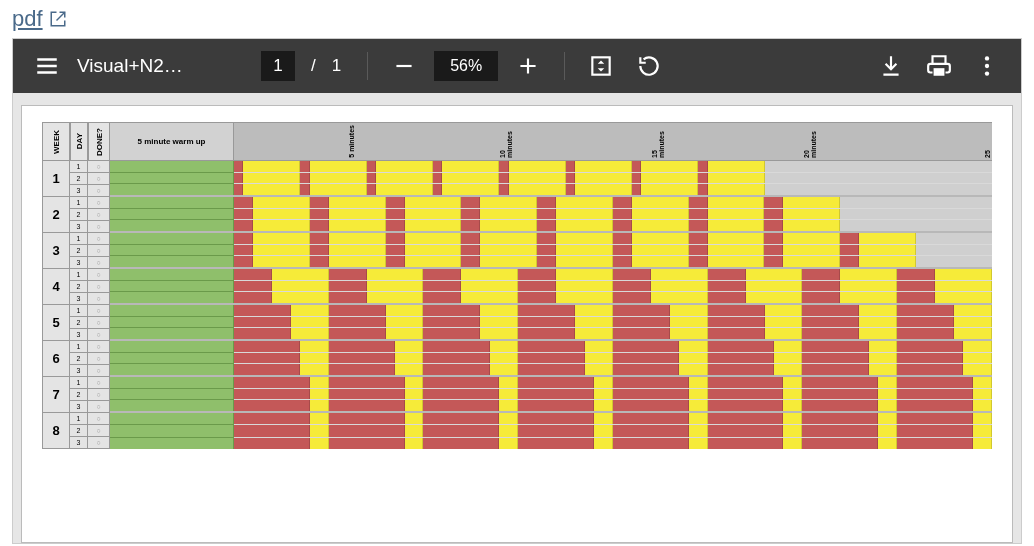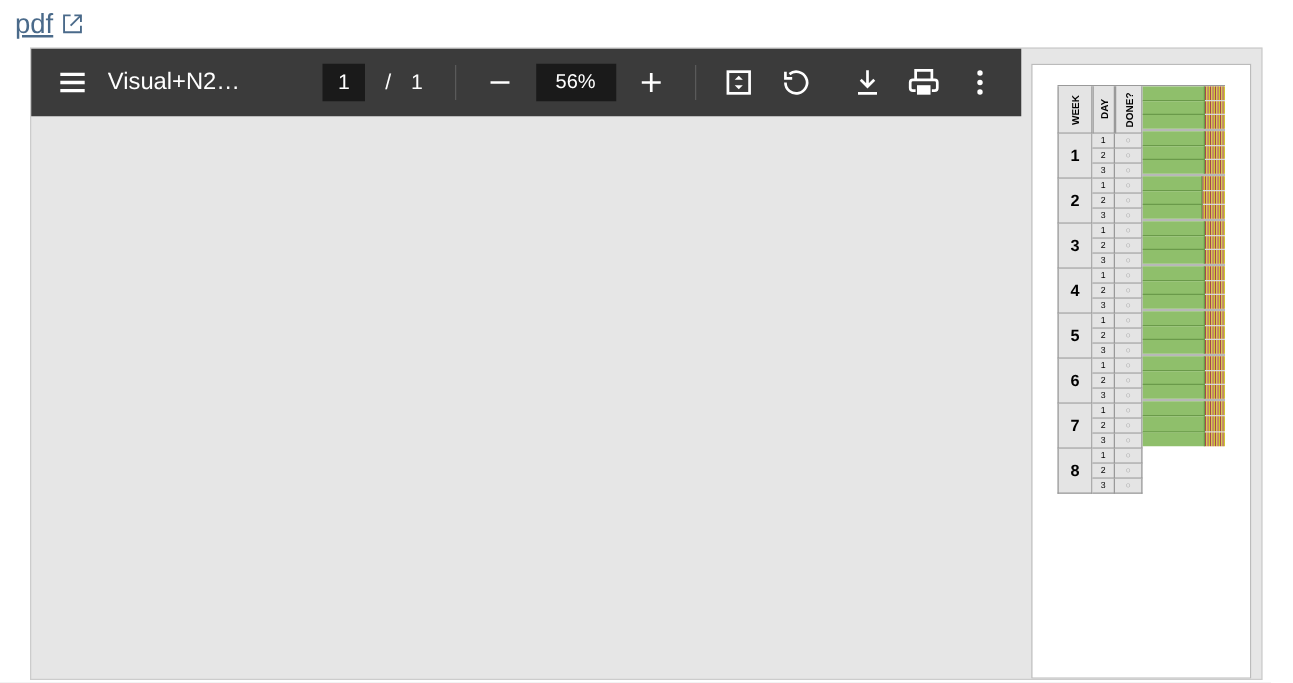--- a/index.html
+++ b/index.html
@@ -1,21 +1,21 @@
 <!DOCTYPE html>
 <html><head>
 <meta charset="utf-8">
 <style>
   * { box-sizing: border-box; margin: 0; padding: 0; }
   body { font-family: Arial, sans-serif; background: #fff; width: 1034px; height: 546px; overflow: hidden; }
   .top-link { padding: 6px 12px; }
   .top-link a { color: #4a6a8a; font-size: 22px; text-decoration: underline; display: inline-flex; align-items: center; gap: 6px; }
   .top-link svg { width: 18px; height: 18px; }
 
-  .pdf-viewer { background: #e6e6e6; border: 1px solid #ccc; margin: 0 24px; height: calc(100% - 40px); display: flex; flex-direction: row; }
+  .pdf-viewer { background: #e6e6e6; border: 1px solid #ccc; margin: 0 12px; height: calc(100% - 40px); display: flex; flex-direction: column; }
   .toolbar { background: #3b3b3b; height: 54px; display: flex; align-items: center; padding: 0 16px; gap: 12px; color: #fff; }
   .toolbar .iconbtn { color: #fff; width: 36px; height: 36px; display: flex; align-items: center; justify-content: center; cursor: pointer; }
   .toolbar .title { font-size: 19px; font-weight: 500; flex-basis: 140px; white-space: nowrap; overflow: hidden; text-overflow: ellipsis; }
   .spacer-sm { width: 20px; }
   .page-num { background: #1a1a1a; width: 34px; height: 30px; border: none; color: #fff; text-align: center; font-size: 17px; }
   .slash { font-size: 17px; margin: 0 4px; }
   .total-pages { font-size: 17px; margin-right: 8px; }
   .divider { width: 1px; height: 28px; background: #5a5a5a; margin: 0 6px; }
   .zoom { background: #1a1a1a; color: #fff; border: none; text-align: center; font-size: 16px; width: 64px; height: 30px; }
   .flex-fill { flex: 1; }
@@ -250,20 +250,30 @@
               </div>
               <div class="donecol">
                 <div>○</div>
                 <div>○</div>
                 <div>○</div>
               </div>
             </div>
           </div>
 
         <div class="right-side">
+          <div class="rhdr">
+            <div class="warm-hdr">5 minute warm up</div>
+            <div class="ticks" id="ticks">
+                <span class="tick" style="left: 15%;">5 minutes</span>
+                <span class="tick" style="left: 35%;">10 minutes</span>
+                <span class="tick" style="left: 55%;">15 minutes</span>
+                <span class="tick" style="left: 75%;">20 minutes</span>
+                <span class="tick" style="left: 99%;">25 minutes</span>
+              </div>
+          </div>
           <div class="bars" id="bars">
               <div class="bar-row">
                 <div class="warm">
                   <div></div>
                   <div></div>
                   <div></div>
                 </div>
                 <div class="run-area">
                   <div class="seglane">
                     <div class="seg r" style="width: 1.25%;"></div>

